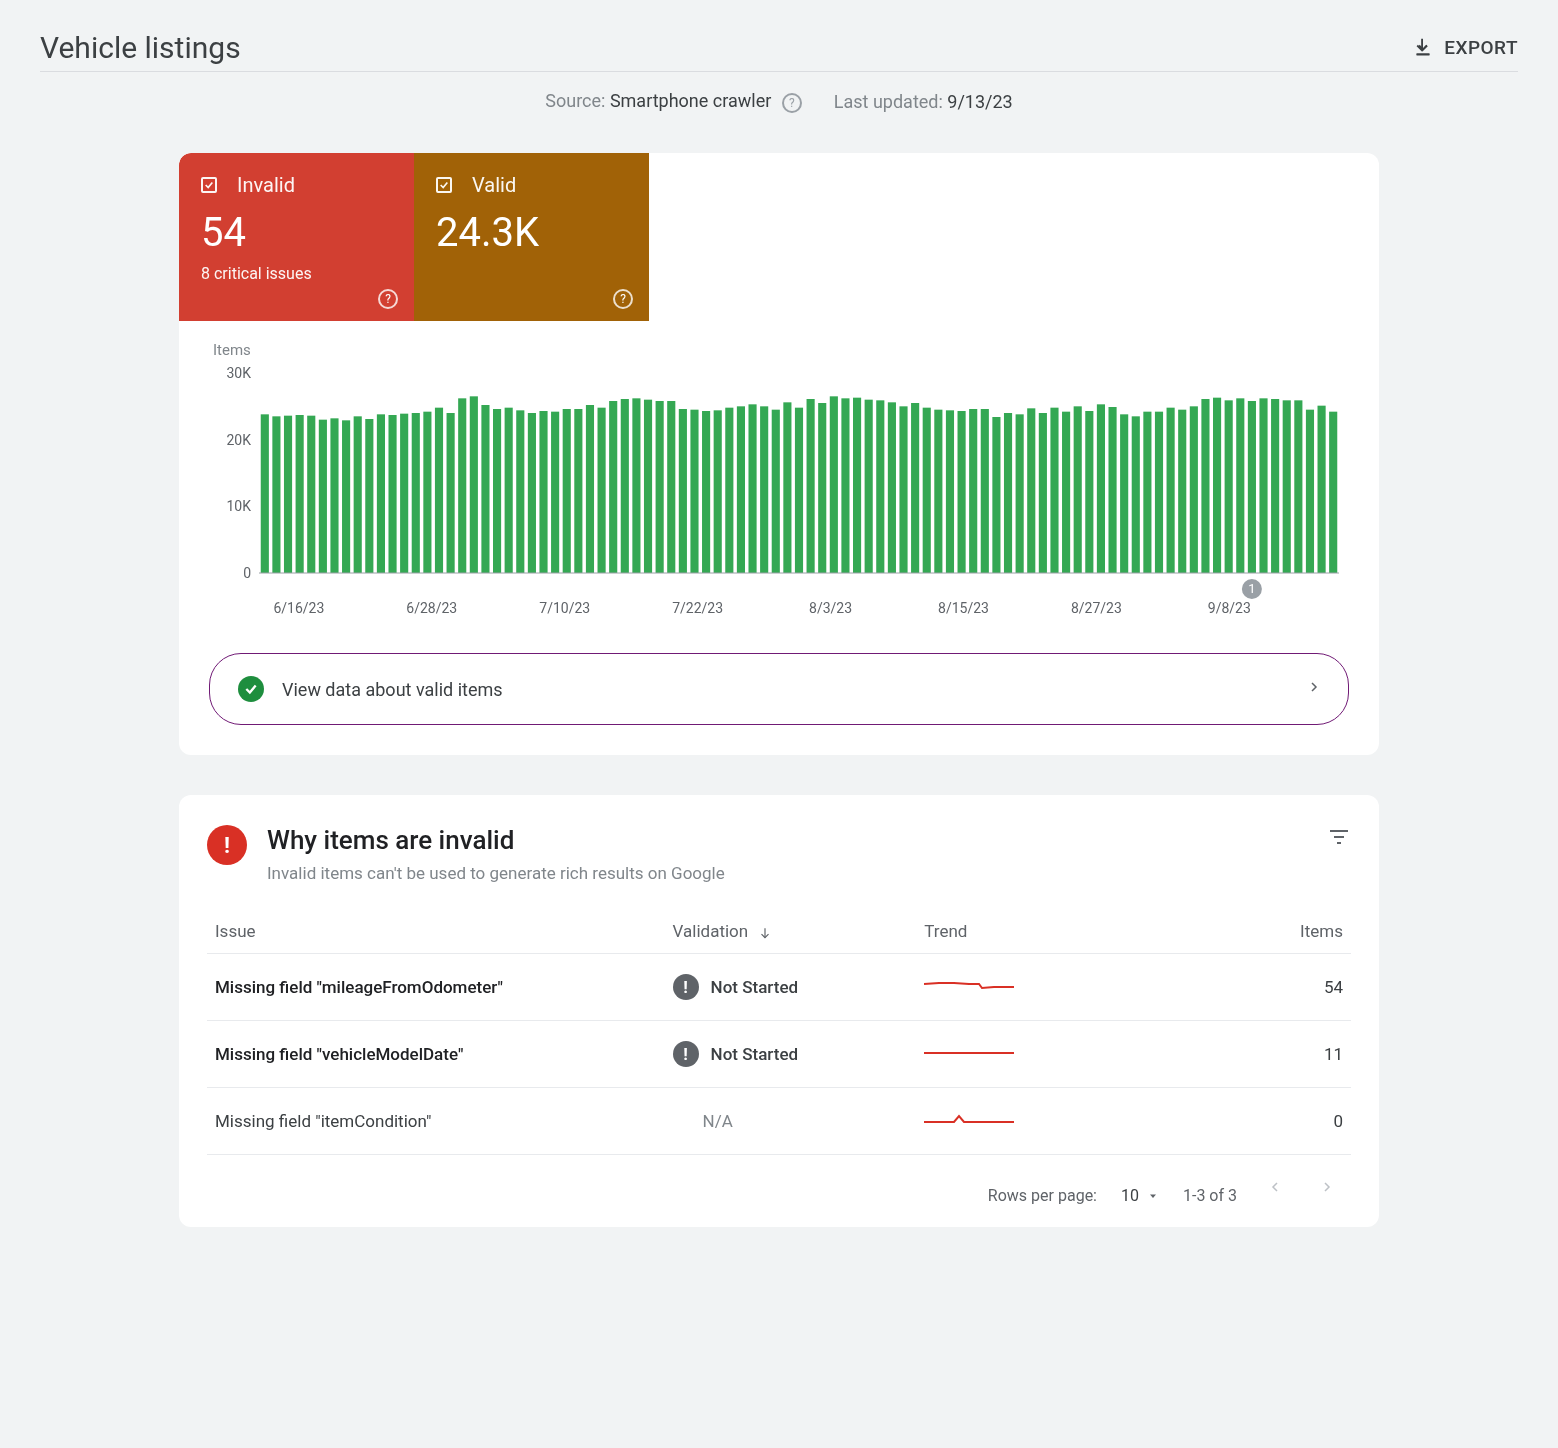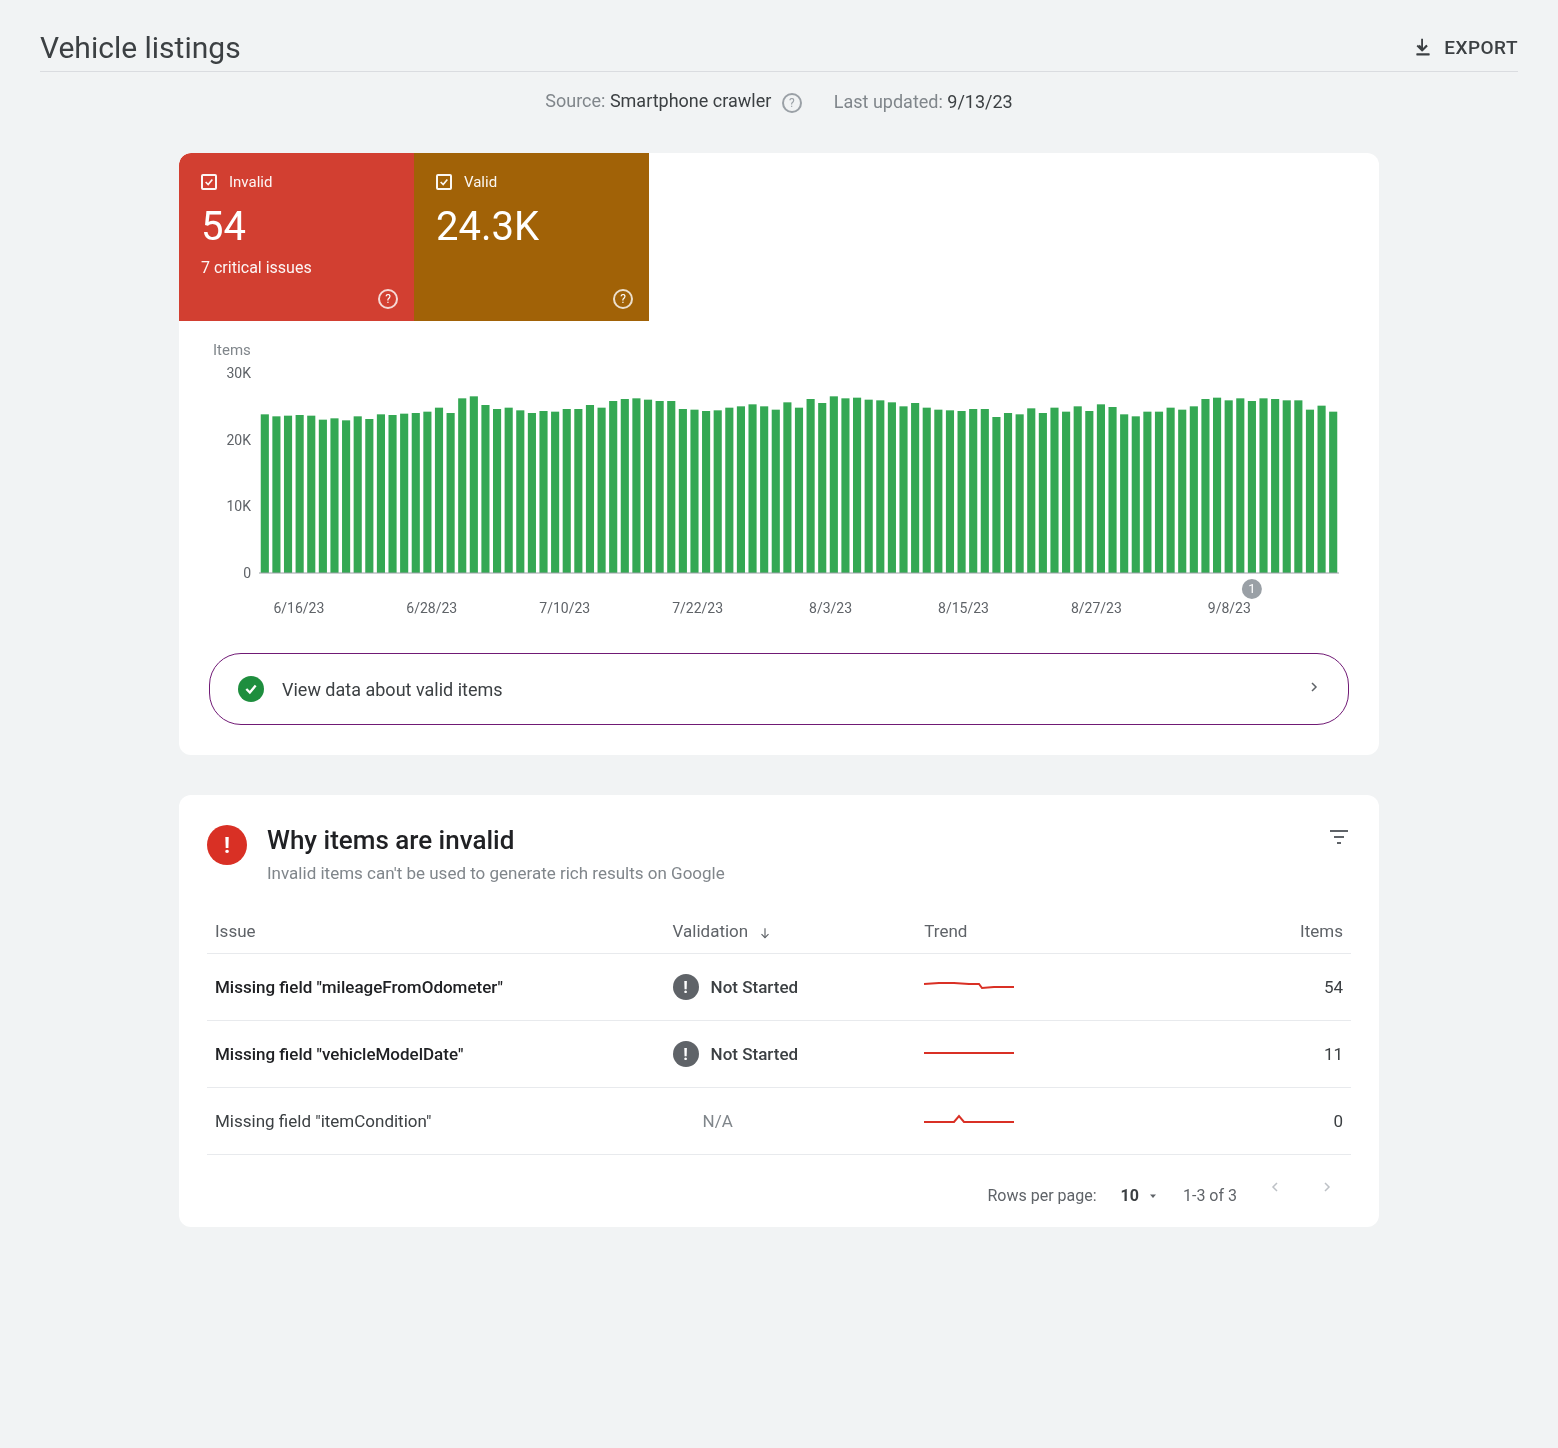--- a/index.html
+++ b/index.html
@@ -69,24 +69,24 @@
   .tile {
     width: 235px; height: 168px;
     padding: 20px 22px 14px 22px;
     color: #fff;
     position: relative;
     cursor: pointer;
   }
   .tile.invalid { background: #d23f31; border-top-left-radius: 12px; }
   .tile.valid   { background: #a16207; }
   .tile .t-label {
-    font-size: 15px;
-    display: flex;
-    align-items: center;
-    gap: 12px;
+    font-size: 20px;
+    display: flex;
+    align-items: center;
+    gap: 20px;
     opacity: 0.95;
   }
   .tile .t-count {
     font-size: 40px;
     font-weight: 400;
     margin-top: 12px;
   }
   .tile .t-sub {
     font-size: 16px;
     margin-top: 8px;
@@ -189,21 +189,21 @@
   .spark path { stroke: #d93025; stroke-width: 2; fill: none; }
   .paginator {
     display: flex;
     justify-content: flex-end;
     align-items: flex-end;
     gap: 24px;
     padding: 18px 10px 10px 10px;
     font-size: 16px;
     color: #5f6368;
   }
-  .paginator .sel { display: inline-flex; align-items: center; gap: 8px; color:#3c4043; cursor:pointer;font-weight:bold;}
+  .paginator .sel { display: inline-flex; align-items: center; gap: 8px; color:#3c4043; cursor:pointer;}
   .pgbtn { color: #bdc1c6; cursor: pointer; padding: 4px 8px; }
   .chk-box {
     width:16px;height:16px;border:2px solid #fff;border-radius:2px;
     display:inline-flex;align-items:center;justify-content:center;
   }
 </style>
 </head>
 <body>
 
 <div class="page">
@@ -235,21 +235,21 @@
       <div class="tile invalid">
         <div class="t-label">
           <span class="chk-box">
             <svg width="10" height="10" viewBox="0 0 24 24" fill="none" stroke="#fff" stroke-width="4">
                 <polyline points="4 12 10 18 20 6"></polyline>
               </svg>
           </span>
           <span>Invalid</span>
         </div>
         <div class="t-count">54</div>
-        <div class="t-sub">7 critical issues</div>
+        <div class="t-sub">8 critical issues</div>
         <div class="t-help">?</div>
       </div>
       <div class="tile valid">
         <div class="t-label">
           <span class="chk-box">
             <svg width="10" height="10" viewBox="0 0 24 24" fill="none" stroke="#fff" stroke-width="4">
                 <polyline points="4 12 10 18 20 6"></polyline>
               </svg>
           </span>
           <span>Valid</span>

